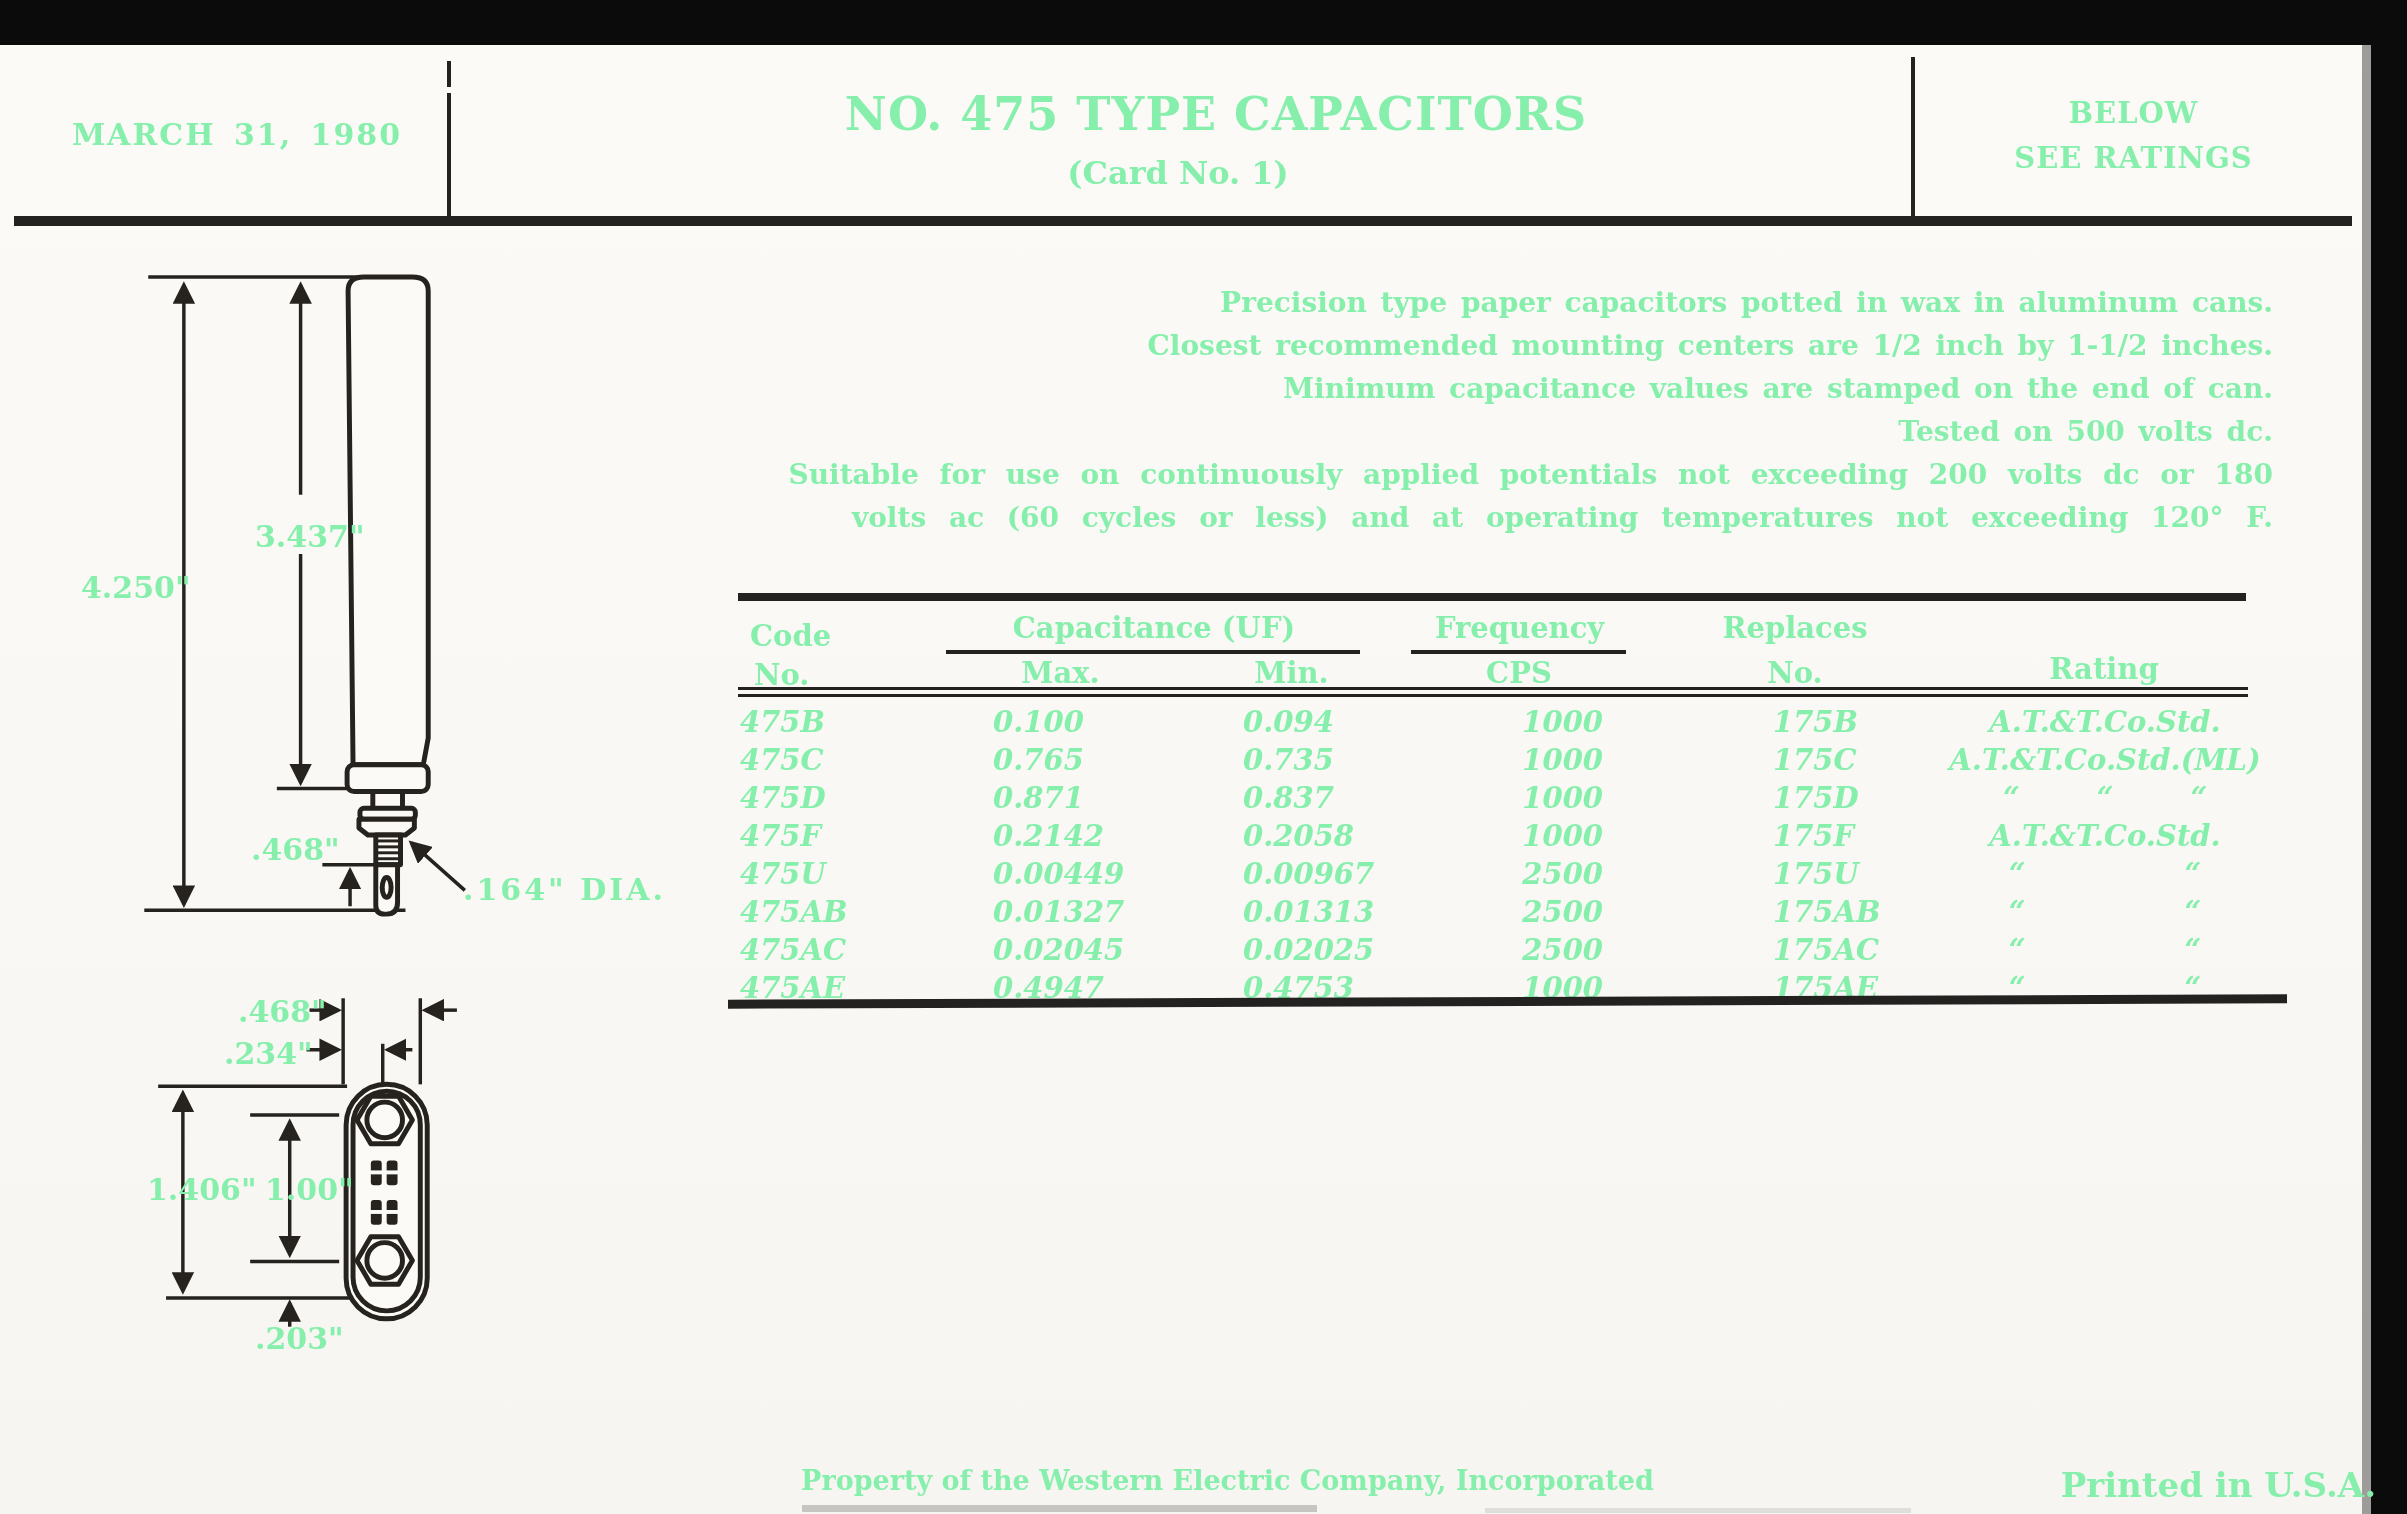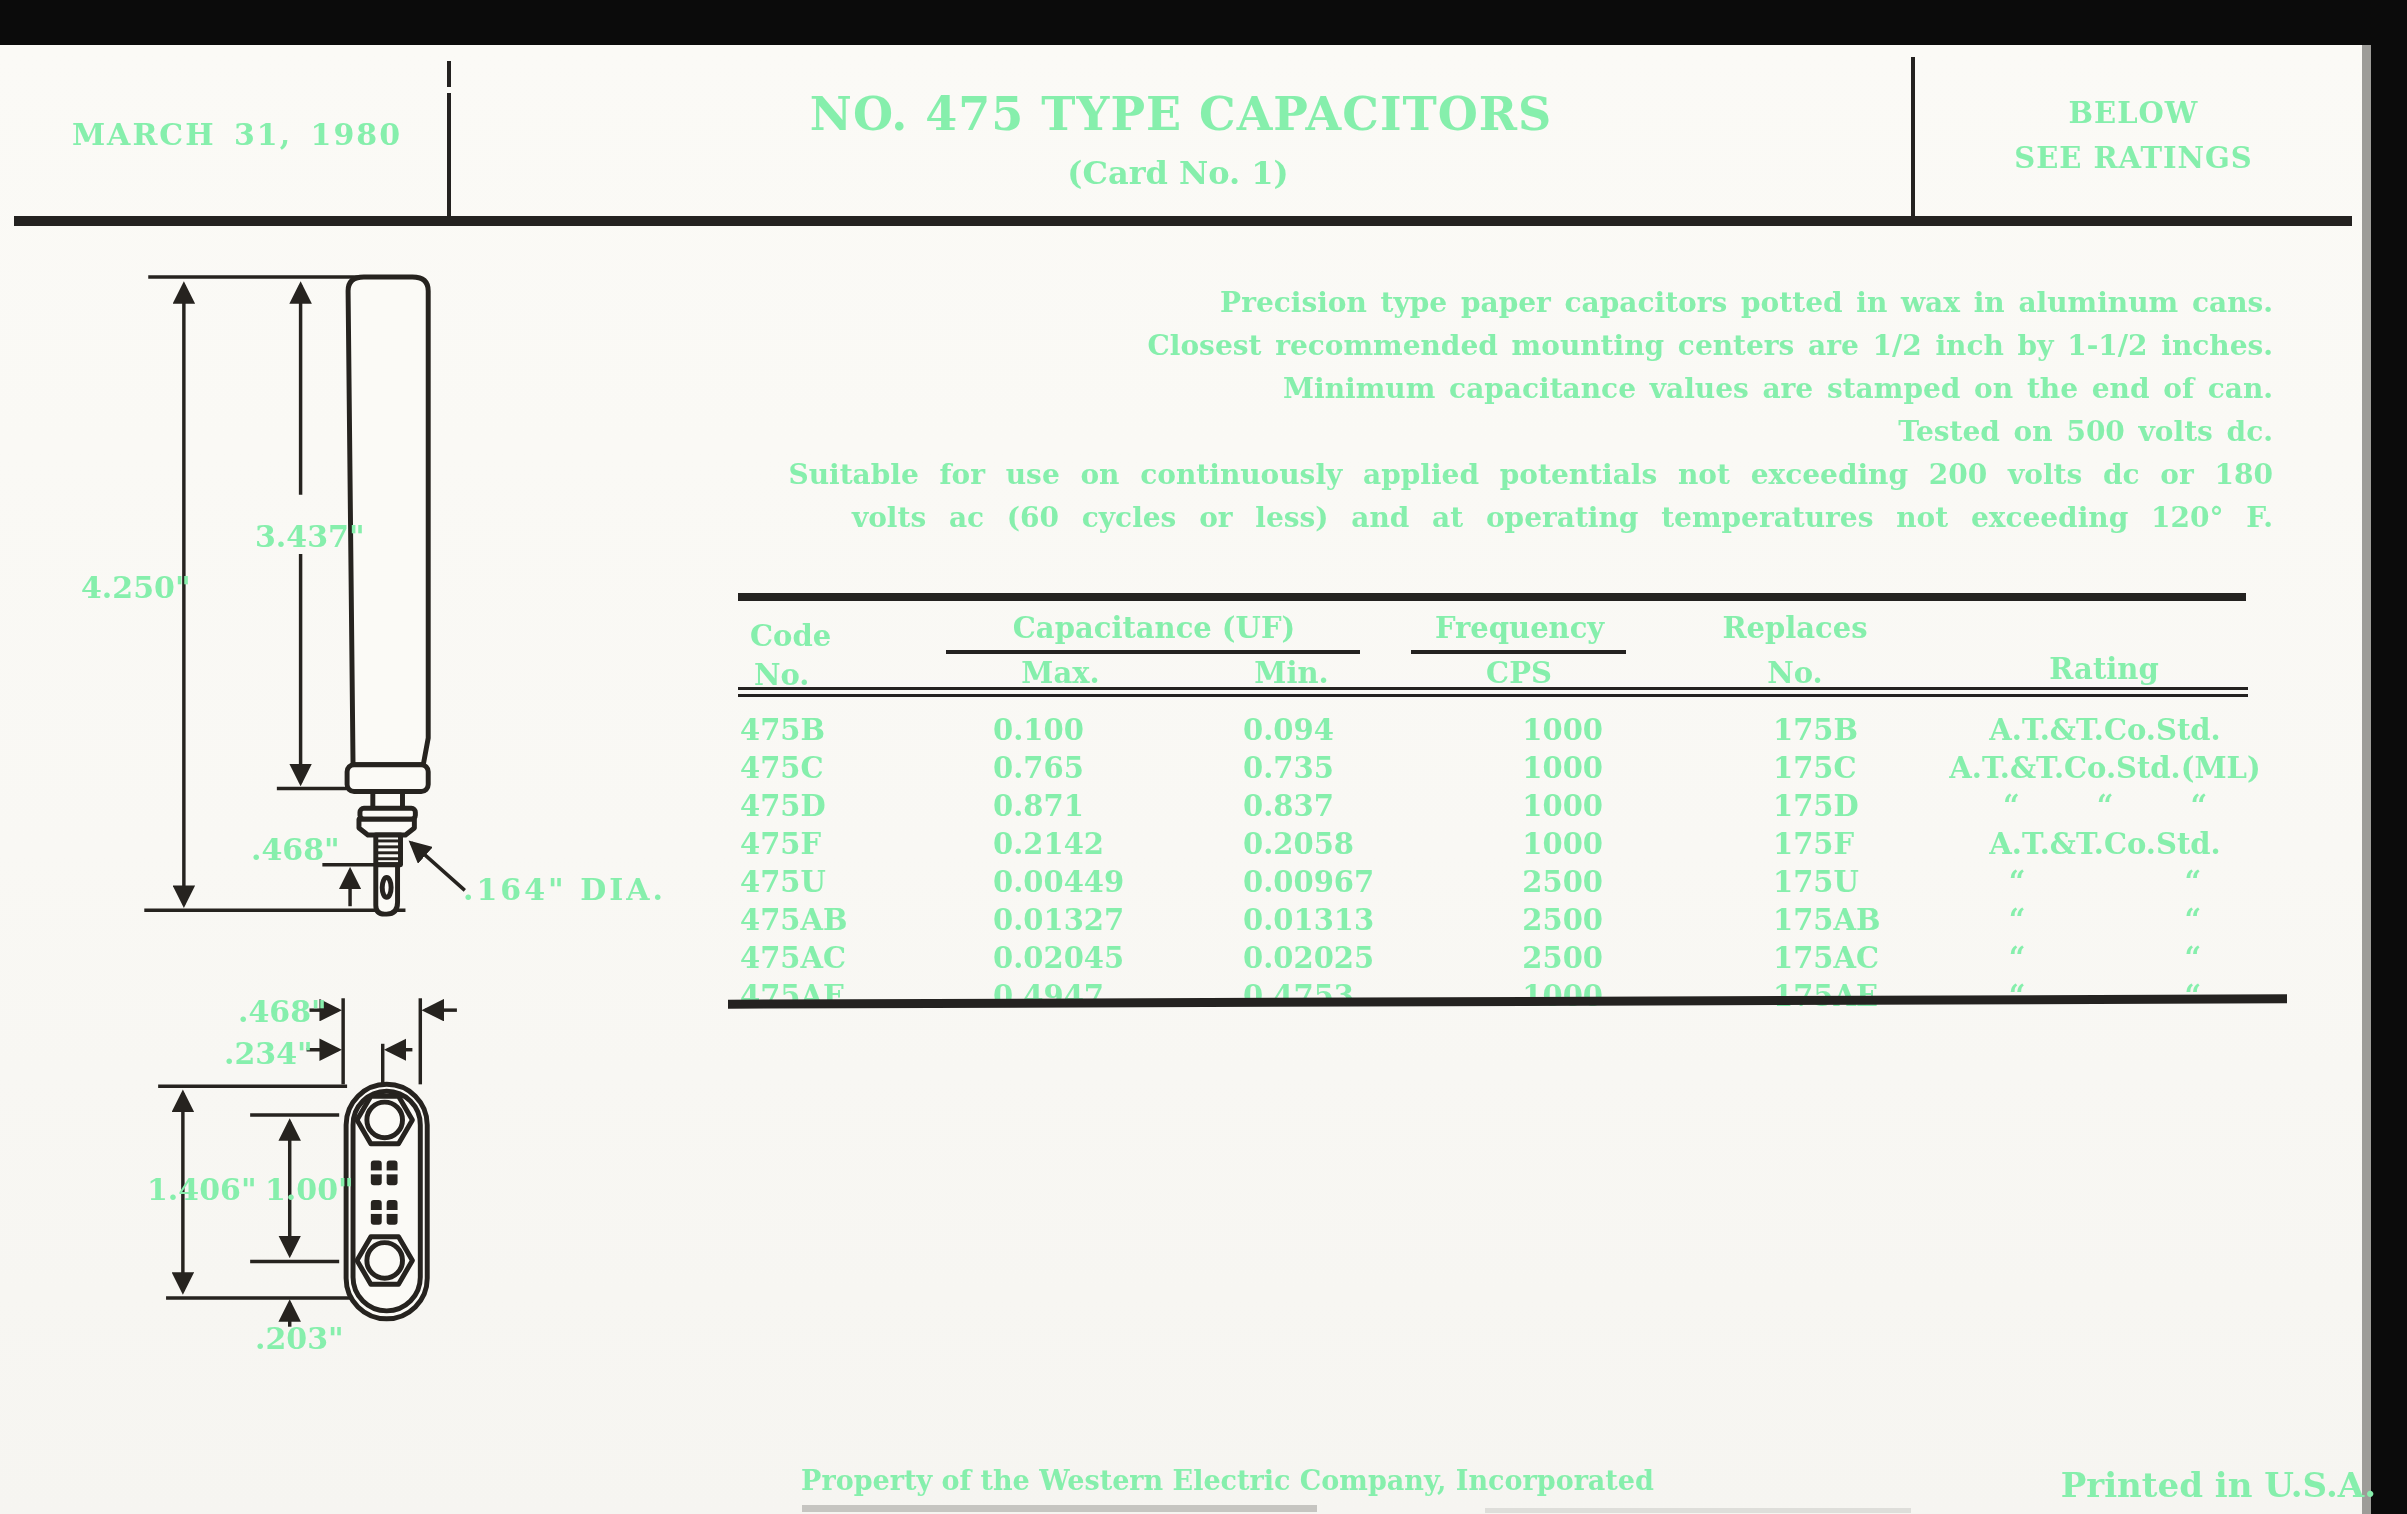--- a/index.html
+++ b/index.html
@@ -5,37 +5,37 @@
   html,body{margin:0;padding:0;background:#000;}
   #scan{position:relative;width:2408px;height:1515px;background:#0b0b0b;overflow:hidden;
         font-family:"DejaVu Serif",serif;color:#86efac;font-weight:bold;}
   .abs{position:absolute;}
   #paper{position:absolute;left:0;top:45px;width:2370px;height:1470px;
          background:linear-gradient(180deg,#fbfaf6 0%,#f9f8f4 55%,#f6f5f1 100%);}
   #paper-edge{position:absolute;left:2362px;top:45px;width:9px;height:1470px;background:#9d9c98;}
   
   .date{left:59px;top:117px;width:356px;text-align:center;font-size:30px;letter-spacing:2px;word-spacing:6px;}
   .vline{background:#242220;width:4px;}
-  .title{left:686px;top:87px;width:990px;text-align:center;font-size:46px;letter-spacing:1px;}
+  .title{left:721px;top:87px;width:990px;text-align:center;font-size:46px;letter-spacing:1px;}
   .subtitle{left:683px;top:154px;width:990px;text-align:center;font-size:32px;}
   .ratings{left:1965px;top:91px;width:337px;text-align:center;font-size:29px;line-height:45px;letter-spacing:1px;}
   .hrule{left:14px;top:216px;width:2338px;height:10px;background:#242220;}
   
   #desc{left:743px;top:281px;width:1530px;font-size:28px;line-height:43px;}
   #desc .dl{word-spacing:4px;white-space:nowrap;text-align:right;}
   #desc .wide1{word-spacing:11px;}
   #desc .wide2{word-spacing:13px;padding-left:61px;}
   
   #spec-table{left:738px;top:589px;width:1554px;height:436px;font-size:29px;}
   #spec-table .rule{position:absolute;background:#242220;}
   .th{position:absolute;white-space:nowrap;}
   .center{text-align:center;}
   #rows{position:absolute;left:0;top:116px;width:1554px;}
   .trow{position:relative;height:38px;white-space:nowrap;}
-  .trow span{position:absolute;top:8px;}
+  .trow span{position:absolute;top:0;font-style:italic;}
   .c-code{left:2px;}
   .c-max{left:255px;}
   .c-min{left:505px;}
   .c-freq{left:697px;width:168px;text-align:right;}
   .c-repl{left:1035px;}
   .c-rating{left:1211px;width:312px;text-align:center;}
   .d3{word-spacing:67px;}
   .d2{word-spacing:149px;}
   
   .dim-label{position:absolute;font-size:30px;white-space:nowrap;}

